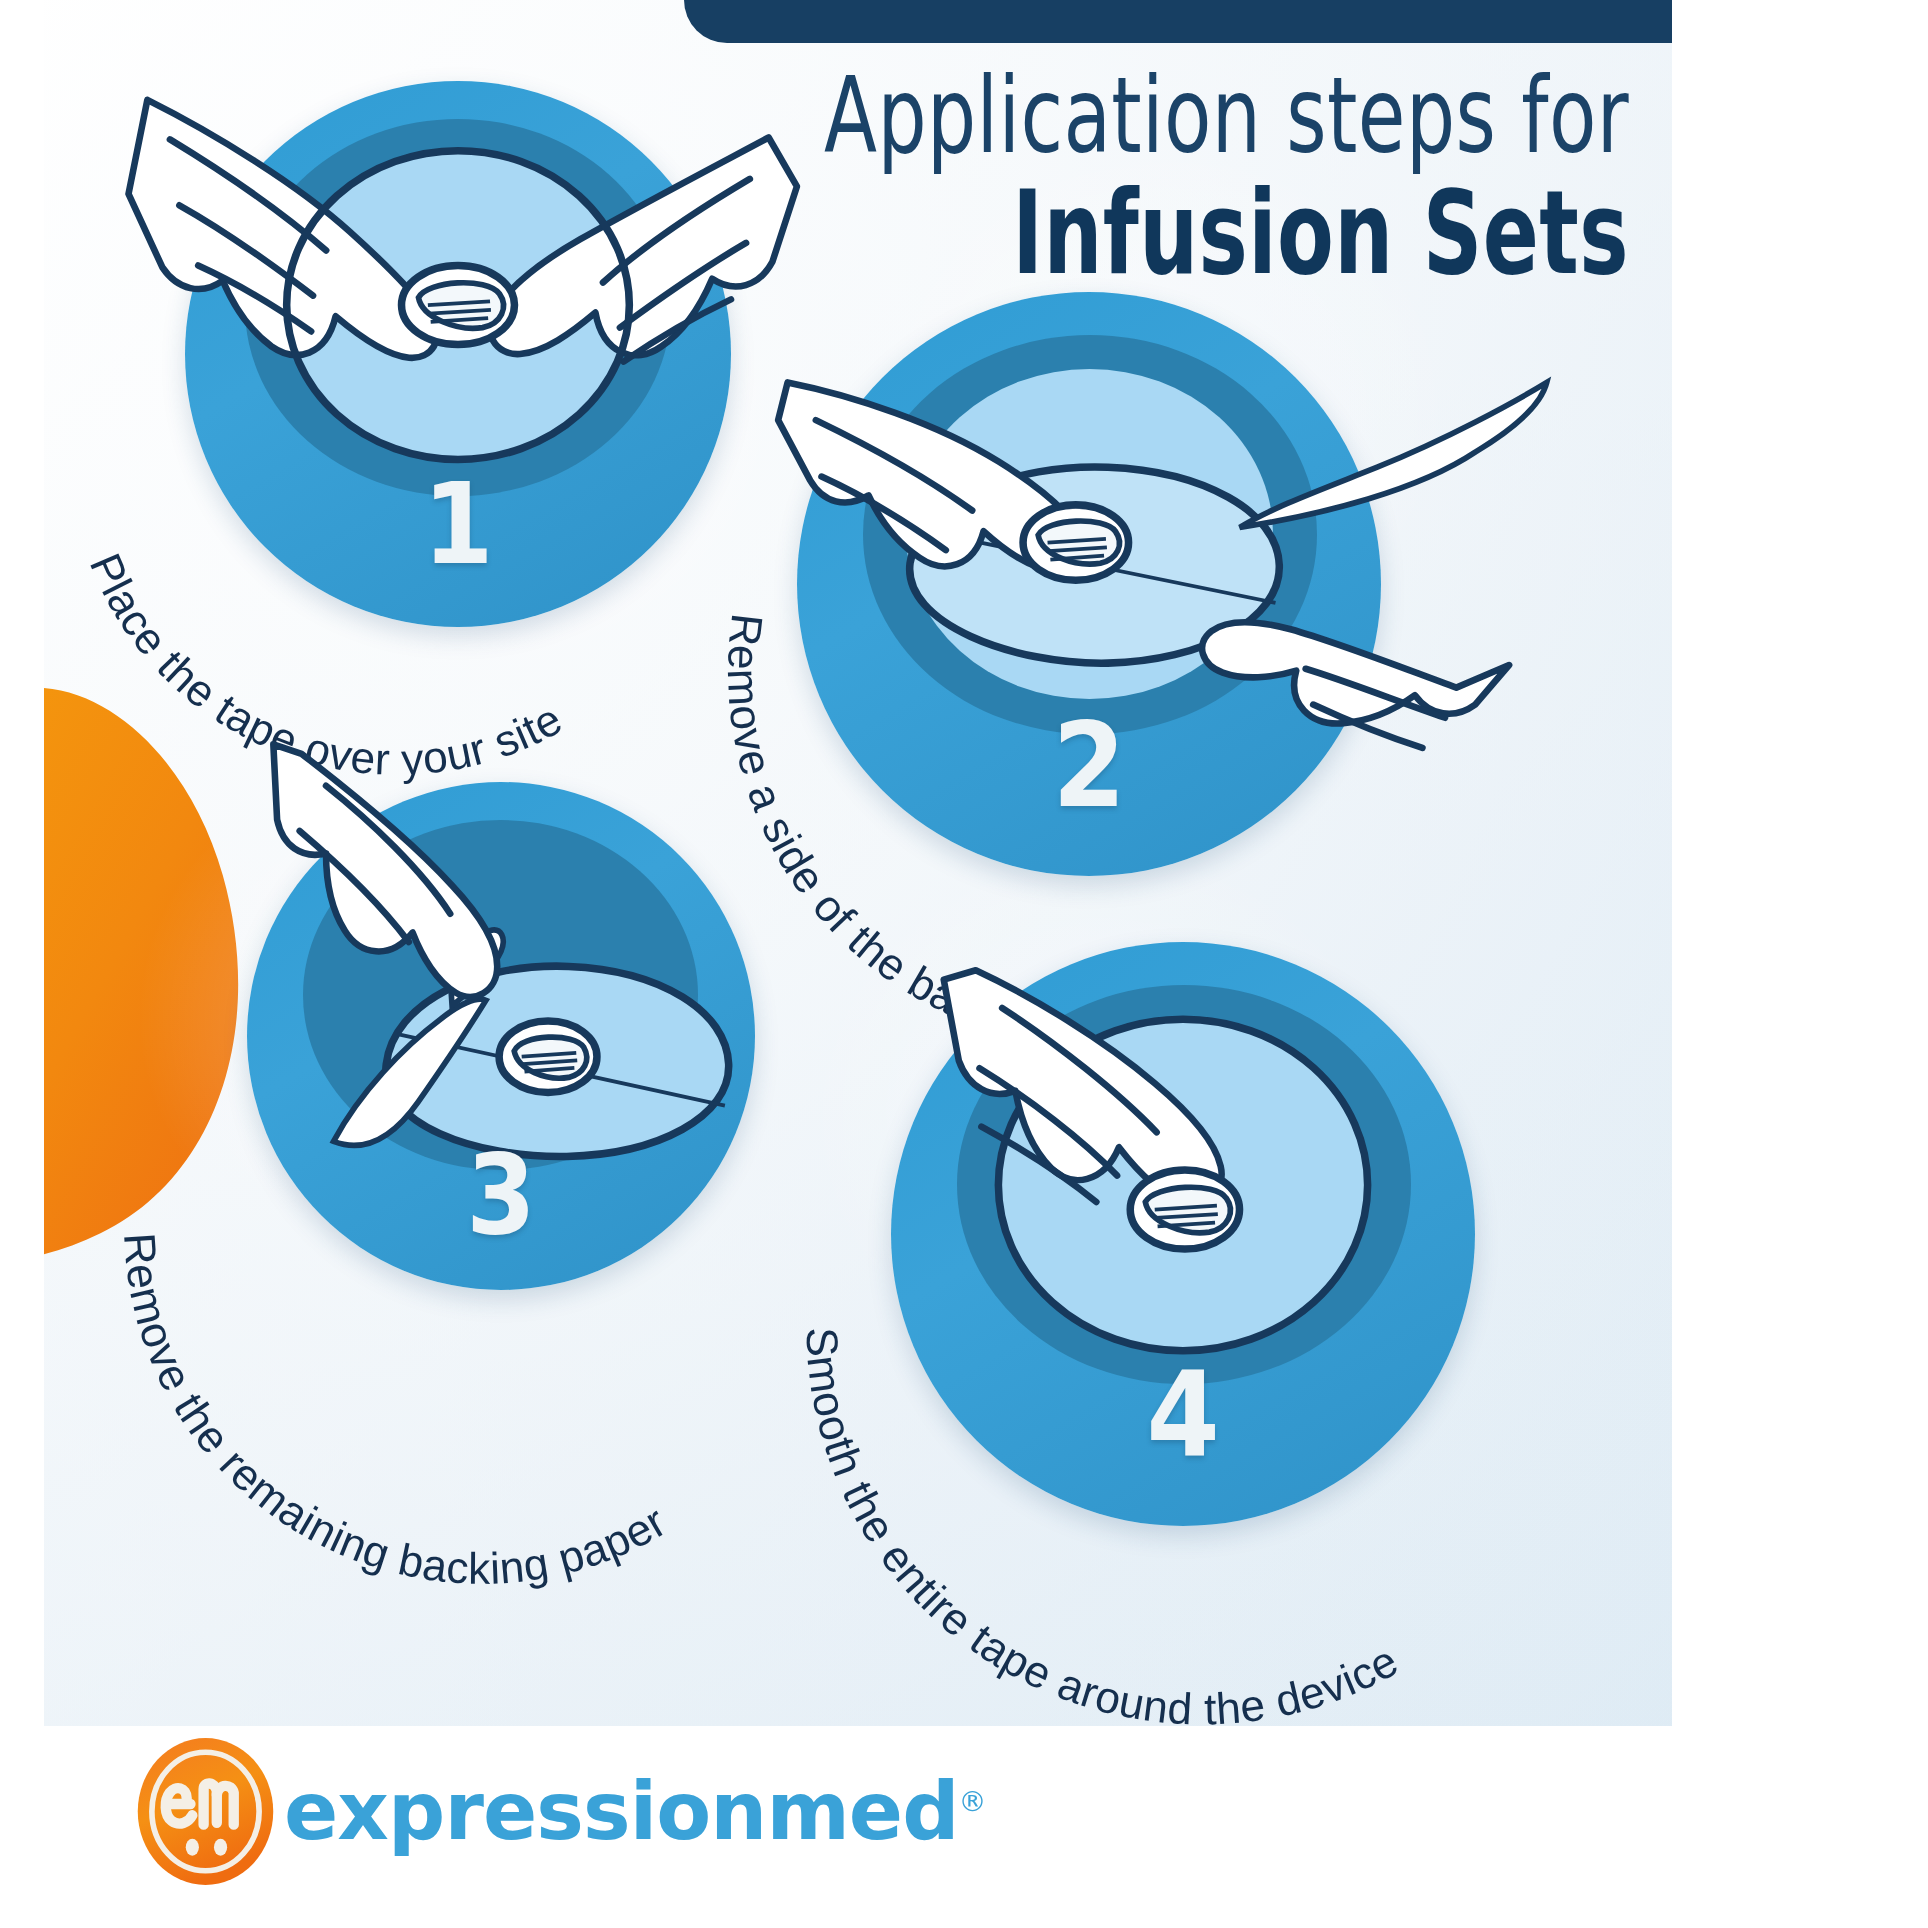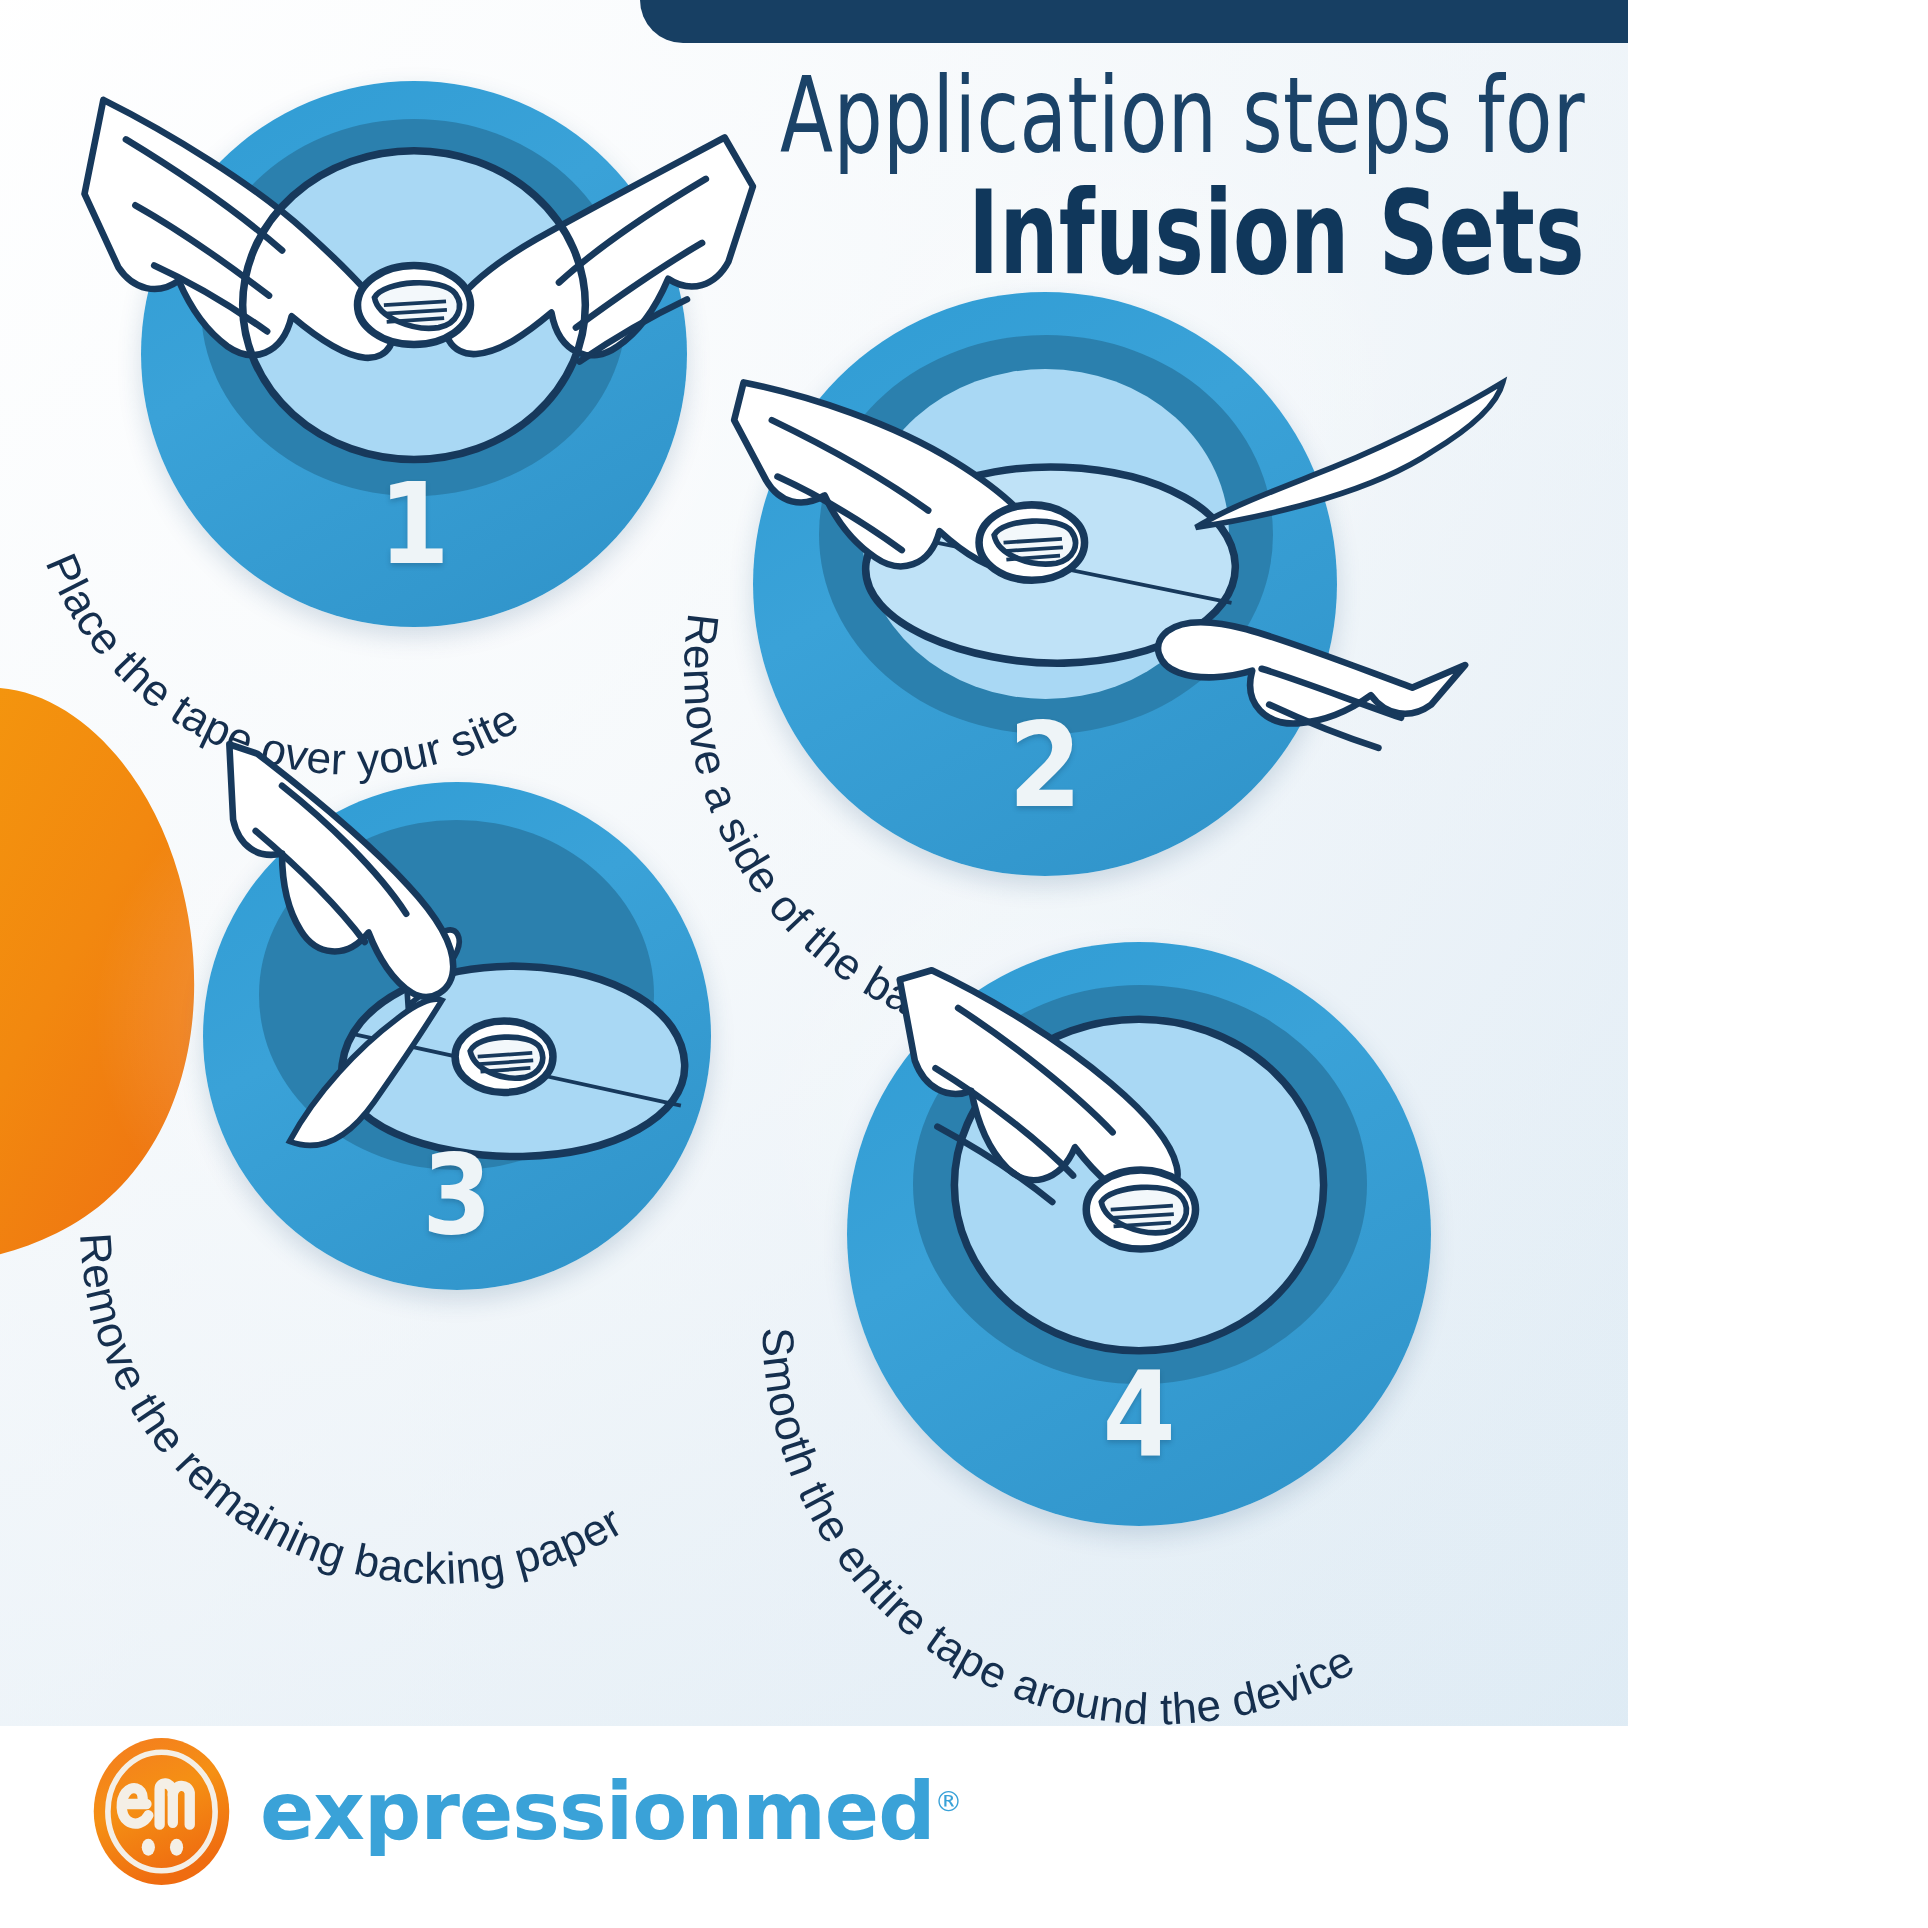--- a/index.html
+++ b/index.html
@@ -6,20 +6,21 @@
   html,body{margin:0;padding:0;}
   body{
     width:1928px;height:1928px;overflow:hidden;
     font-family:"DejaVu Sans", sans-serif;
     background:#ffffff;
   }
   #poster{
     position:relative;width:1628px;height:1928px;overflow:hidden;
     background:
       radial-gradient(circle at 22% 18%, #ffffff 0%, #f6f9fb 26%, #eaf1f7 58%, #dceaf4 100%);
+    margin-left: 44px;
   }
   svg.full{position:absolute;left:0;top:0;width:1928px;height:1928px;}
 
   
   #topbar{
     position:absolute;left:640px;top:0;width:1288px;height:43px;
     background:#173f63;border-bottom-left-radius:43px;
   }
   #titleblock{
     position:absolute;right:43px;top:62px;width:1243px;
@@ -68,21 +69,21 @@
     font-size:47px;fill:#152f4e;letter-spacing:0.5px;
   }
   .artwork{position:absolute;left:0;top:0;overflow:visible;}
 
   
   #footer{
     position:absolute;left:0;bottom:0;width:1928px;height:202px;
     background:linear-gradient(180deg,#ffffff 0%,#ffffff 100%);
   }
   #logo{
-    position:absolute;left:90px;bottom:41px;display:flex;align-items:center;gap:27px;
+    position:absolute;left:90px;bottom:41px;display:flex;align-items:center;gap:7px;
   }
   #logo-mark{width:143px;height:151px;flex:0 0 auto;}
   #logo-word{
     font-family:"DejaVu Sans","Liberation Sans",sans-serif;
     font-size:80px;font-weight:700;color:#3aa2d8;letter-spacing:-0.9px;
     white-space:nowrap;
   }
   #logo-word sup{font-size:28px;vertical-align:super;font-weight:400;}
 </style>
 </head>

